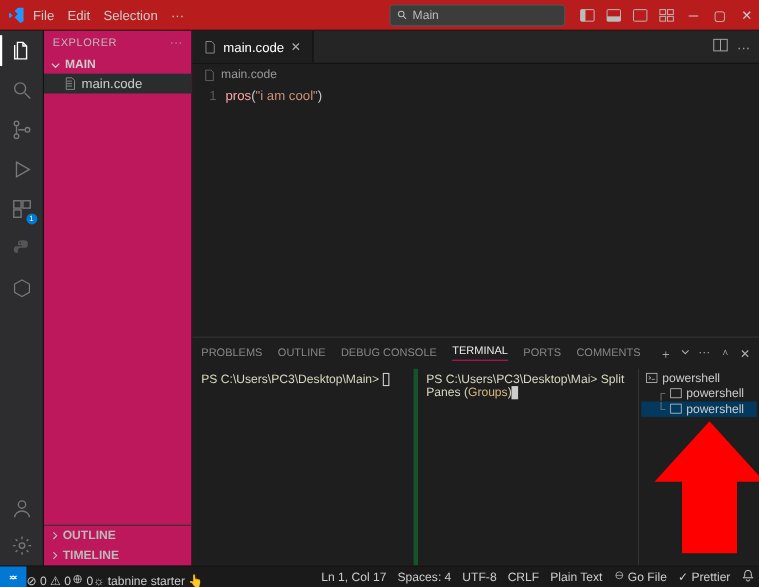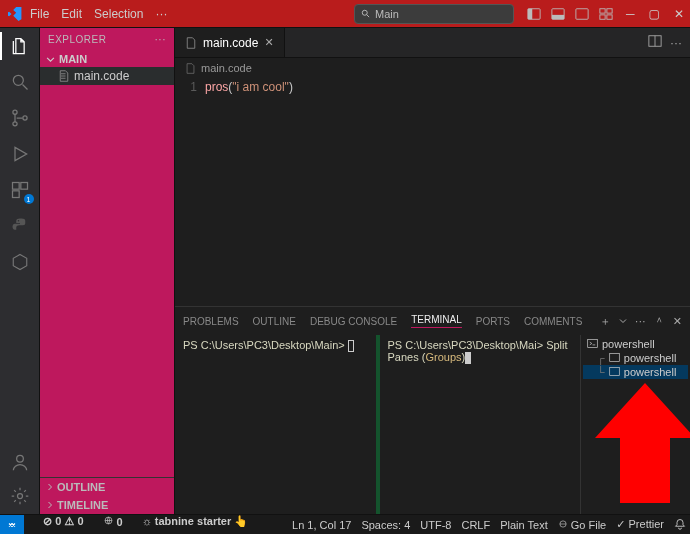--- a/index.html
+++ b/index.html
@@ -49,21 +49,21 @@
   .panel .body { flex:1; display:flex; font-family: Consolas, monospace; font-size:11px; overflow:hidden;}
   .term { flex:1; padding:4px 8px; color:#d8d8c0; overflow:hidden; word-break:break-all;}
   .term + .term { border-left:4px solid #14532d;}
   .cursor { display:inline-block; width:6px; height:12px; background:#ccc; vertical-align:middle;}
   .plist { width:110px; border-left:1px solid #333; padding:2px 2px; font-size:11px; color:#ccc;}
   .plist .pi { display:flex;align-items:flex-start;gap:4px;padding:1px 4px;}
   .plist .pi.sel { background:#04395e;}
   .yellow { color:#d7ba7d;}
 
   .status { height:20px; background:#1a1a1a; border-top:1px solid #111; display:flex;align-items:center;font-size:11px;color:#ccc; padding:0 4px;}
-  .status .left { display:flex;align-items:flex-start;gap:19px;font-weight:bold;}
+  .status .left { display:flex;align-items:flex-end;gap:0;}
   .status .right { margin-left:auto; display:flex;align-items:center;gap:10px;padding-left:16px;}
   .status .remote { background:#0078d4; color:#fff; padding:0 6px; height:20px; display:flex;align-items:center; margin-left:-4px;}
 
   .arrow { position:absolute; left: 410px; top: 355px; pointer-events:none;}
 </style>
 </head>
 <body>
 
 <div class="titlebar">
   <span class="logo">

